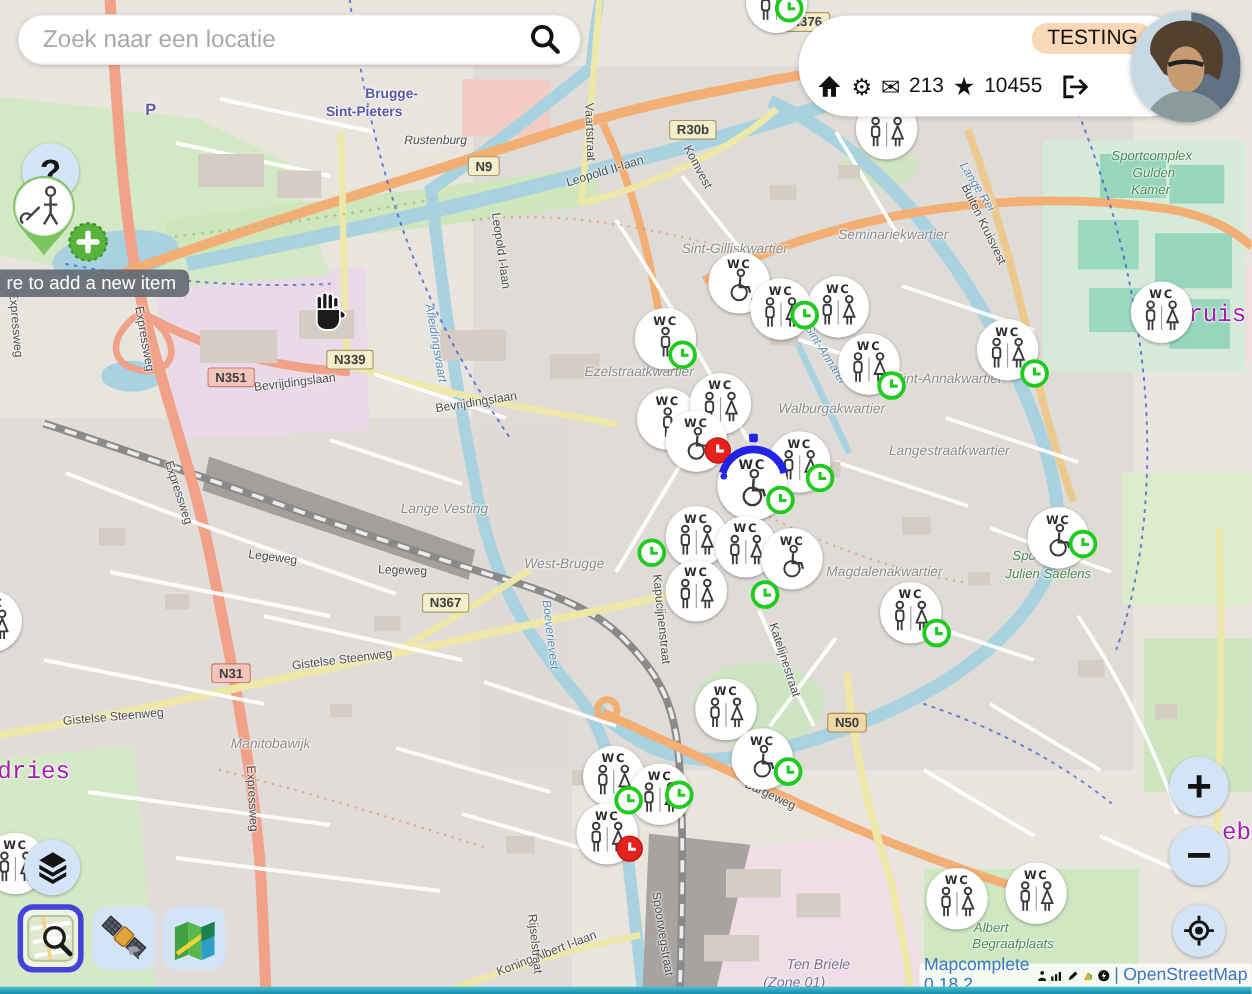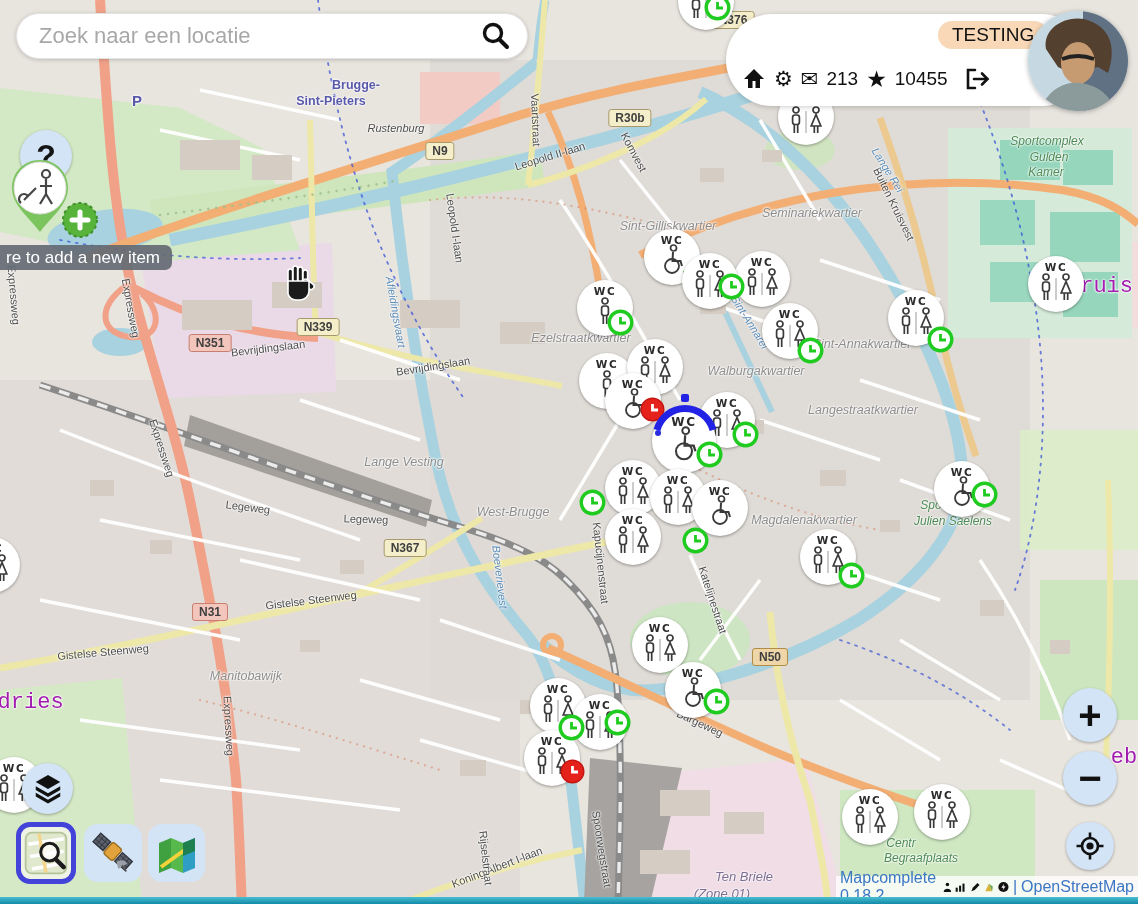--- a/index.html
+++ b/index.html
@@ -217,21 +217,21 @@
       <div class="maplabel place" style="left: 404px; top: 462px;">Lange Vesting</div>
       <div class="maplabel place" style="left: 246px; top: 676px;">Manitobawijk</div>
       <div class="maplabel bigplace" style="left: 24px; top: 702px;">ndries</div>
       <div class="maplabel bigplace" style="left: 1100px; top: 286px;">Kruis</div>
       <div class="maplabel bigplace" style="left: 1124px; top: 757px;">eb</div>
       <div class="maplabel green-place" style="left: 1047px; top: 141px;">Sportcomplex</div>
       <div class="maplabel green-place" style="left: 1049px; top: 157px;">Gulden</div>
       <div class="maplabel green-place" style="left: 1046px; top: 172px;">Kamer</div>
       <div class="maplabel green-place" style="left: 933px; top: 505px;">Spor</div>
       <div class="maplabel green-place" style="left: 953px; top: 521px;">Julien Saelens</div>
-      <div class="maplabel green-place" style="left: 901px; top: 843px;">Centr</div>
+      <div class="maplabel green-place" style="left: 901px; top: 843px;">Albert</div>
       <div class="maplabel green-place" style="left: 921px; top: 858px;">Begraafplaats</div>
       <div class="maplabel purple-place" style="left: 744px; top: 876px;">Ten Briele</div>
       <div class="maplabel purple-place" style="left: 722px; top: 893px;">(Zone 01)</div>
       <div class="maplabel station" style="left: 332px; top: 85px; color: rgb(89, 89, 171); margin-left: 24px;">Brugge-</div>
       <div class="maplabel station" style="left: 331px; top: 101px; color: rgb(89, 89, 171);">Sint-Pieters</div>
       <div class="maplabel station" style="left: 137px; top: 100px; font-size: 15px; color: rgb(89, 89, 171);">P</div>
       <div class="roadbadge" style="left: 440px; top: 151px;">N9</div>
       <div class="roadbadge" style="left: 630px; top: 118px;">R30b</div>
       <div class="roadbadge" style="left: 733px; top: 20px;">N376</div>
       <div class="roadbadge" style="left: 318px; top: 327px;">N339</div>

